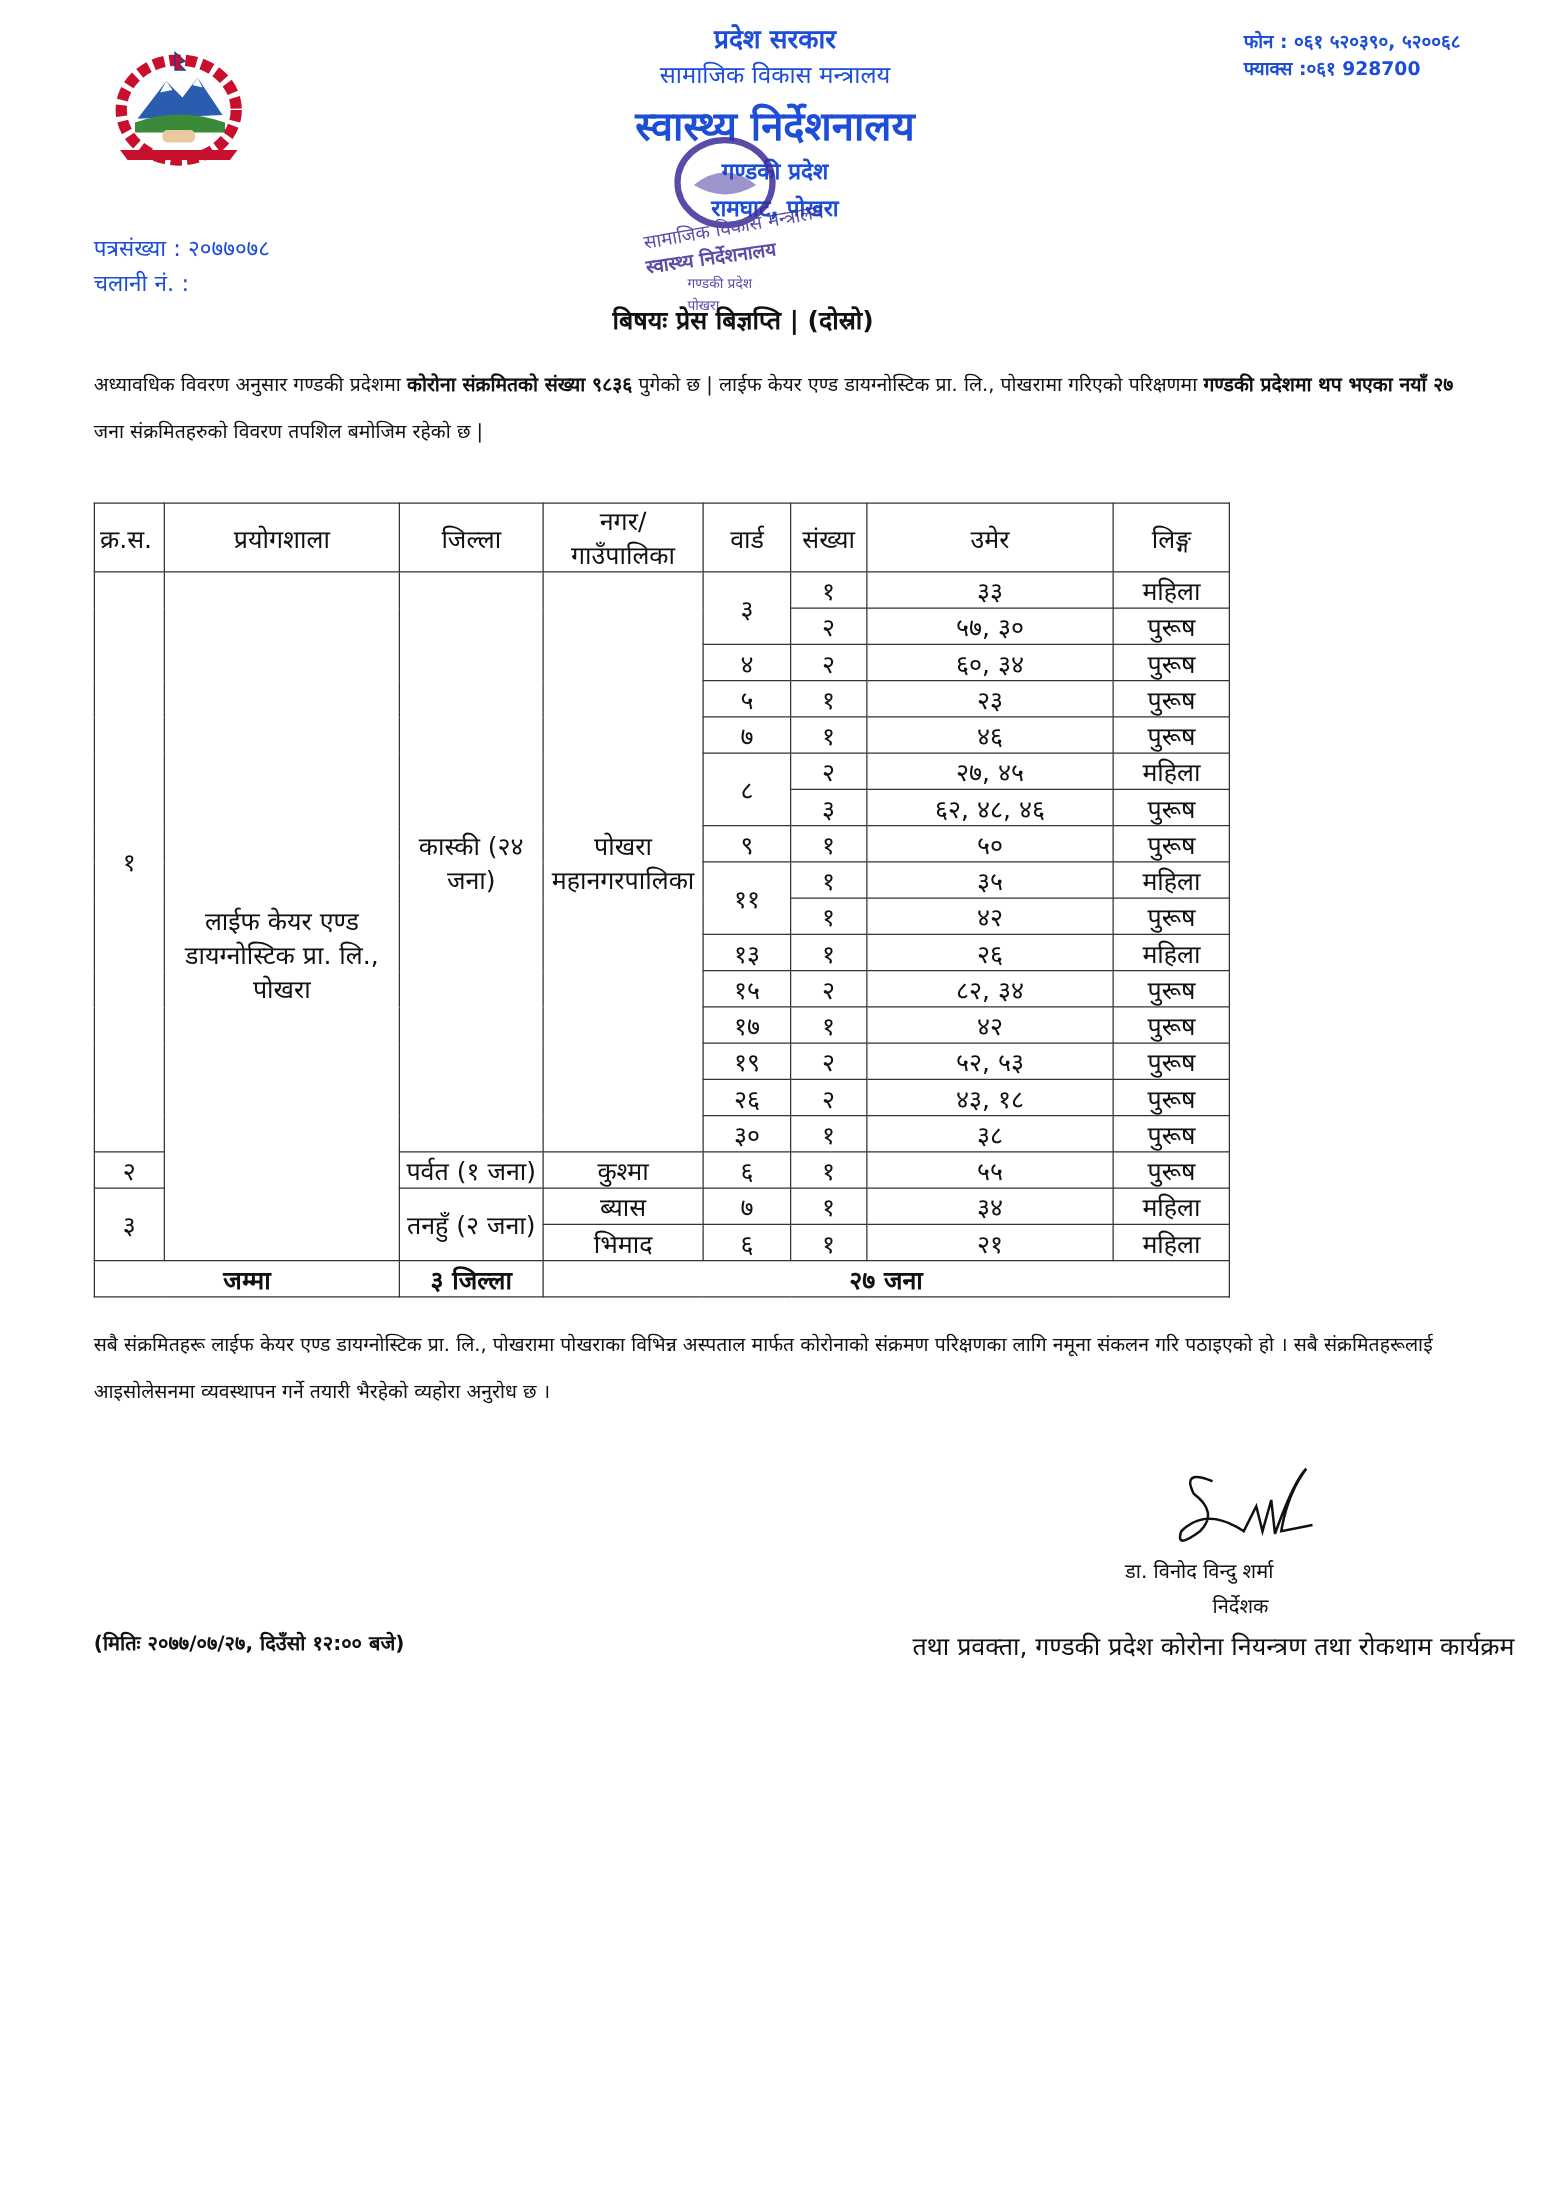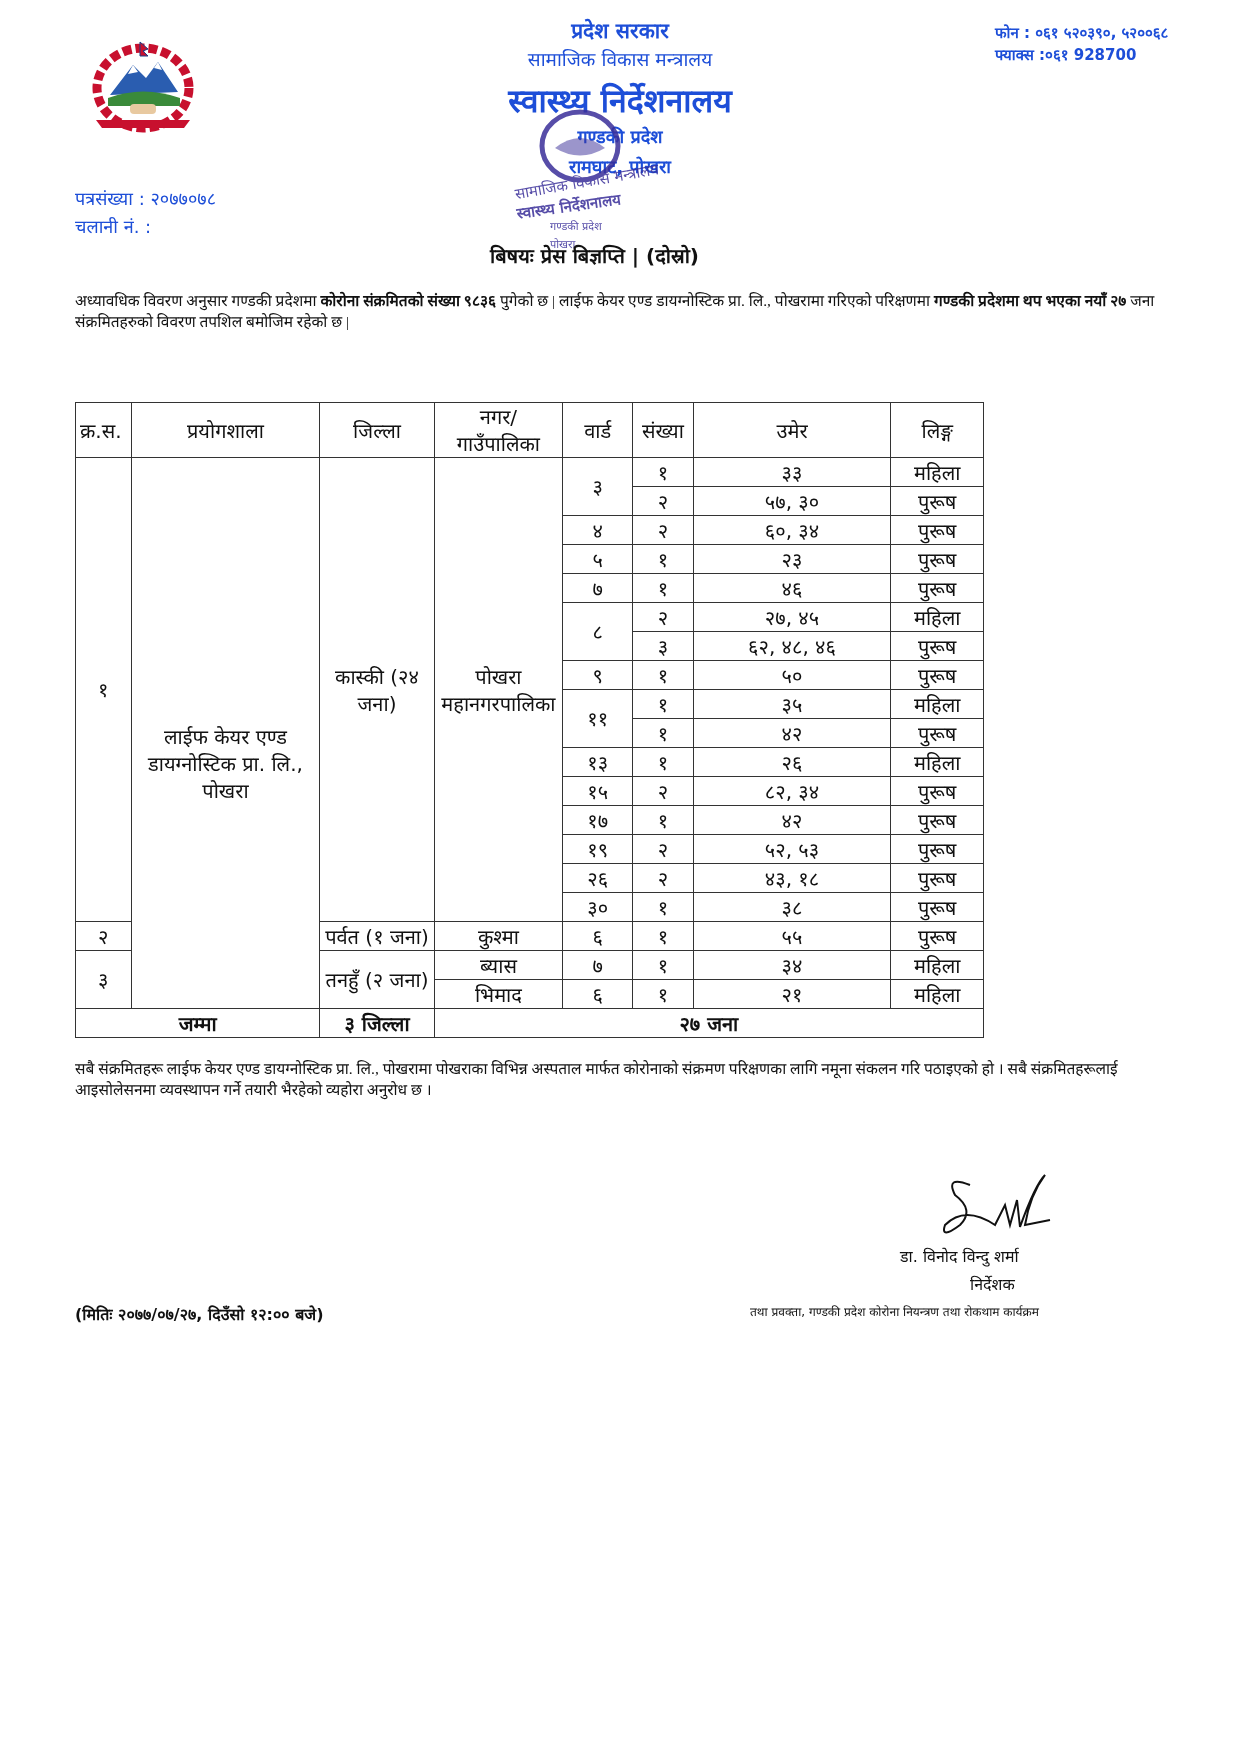--- a/index.html
+++ b/index.html
@@ -9,32 +9,32 @@
   .red { color: #1d4ed8; }
   .hdr-center { left: 400px; width: 440px; text-align: center; }
   .h1 { top: 16px; font-size: 21px; font-weight: bold; }
   .h2 { top: 46px; font-size: 19px; }
   .h3 { top: 78px; font-size: 32px; font-weight: bold; }
   .h4 { top: 124px; font-size: 18px; font-weight: bold; }
   .h5 { top: 154px; font-size: 18px; font-weight: bold; }
   .contact { left: 995px; font-size: 15px; font-weight: bold; }
   .ref { left: 75px; font-size: 18px; }
   .subject { top: 242px; left: 490px; font-size: 20px; font-weight: bold; }
-  .para { left: 75px; width: 1095px; font-size: 15.5px; line-height: 21px; font-family: Liberation Serif, serif; }
+  .para { left: 75px; width: 1095px; font-size: 15.5px; line-height: 37px; }
   .para b { font-weight: bold; }
   table.data { position: absolute; left: 75px; top: 402px; width: 909px;
                border-collapse: collapse; font-size: 20px; }
   table.data td, table.data th { border: 1.3px solid #333; text-align: center;
                height: 28px; padding: 0 4px; font-weight: normal; }
   table.data th { height: 28px; }
   table.data .total td { font-weight: bold; height: 28px; }
   .lab-cell { vertical-align: middle; padding-top: 60px !important; }
   .sig-name { left: 900px; top: 1245px; font-size: 16px; }
   .sig-title { left: 970px; top: 1273px; font-size: 16px; }
-  .sig-role { left: 750px; top: 1303px; font-size: 12px; }
+  .sig-role { left: 730px; top: 1303px; font-size: 20px; }
   .date { left: 75px; top: 1303px; font-size: 16px; font-weight: bold; }
   .emblem { left: 88px; top: 40px; width: 110px; height: 95px; }
   .stamp { left: 495px; top: 108px; width: 170px; height: 150px; }
   .signature { left: 935px; top: 1165px; width: 120px; height: 80px; }
 </style>
 </head>
 <body>
 
 <div class="abs emblem">
   <svg width="110" height="95" viewBox="0 0 110 95">

